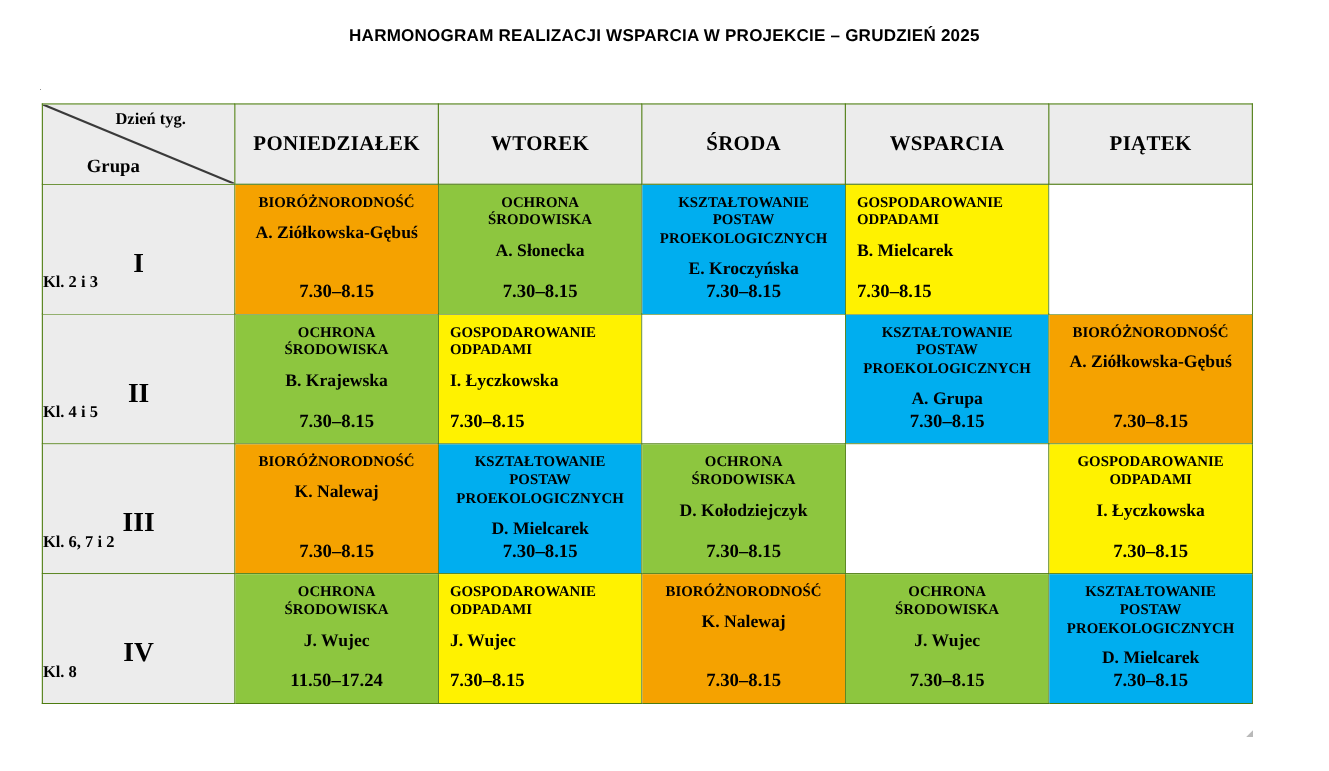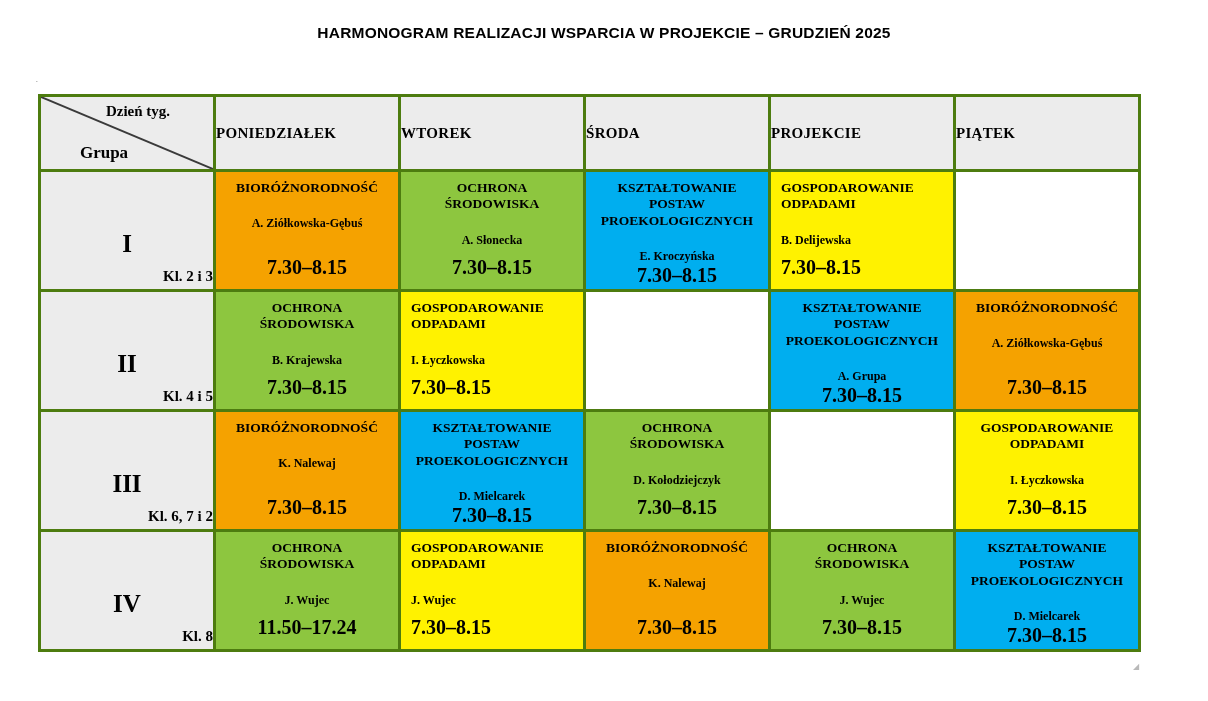--- a/index.html
+++ b/index.html
@@ -39,21 +39,21 @@
   }
   table.schedule {
     position: absolute;
     left: 38px;
     top: 94px;
     border-collapse: collapse;
     table-layout: fixed;
     width: 1100px;
   }
   table.schedule td {
-    border: 3px solid #4d7c0f;
+    border: 1px solid #4d7c0f;
     vertical-align: middle;
     padding: 0;
     font-family: Liberation Serif, serif;
   }
   
   col.c-group { width: 175px; }
   col.c-day   { width: 185px; }
 
   
   .corner-cell {
@@ -86,46 +86,47 @@
     width: 100%;
     text-align: center;
     padding-right: 46px;
     box-sizing: border-box;
     font-weight: bold;
     font-size: 17px;
   }
   .day-head {
     height: 72px;
     background: #ececec;
-    font-weight: bold;
-    font-size: 15px;
+    text-align: center;
+    font-weight: bold;
+    font-size: 19px;
     letter-spacing: 0.3px;
   }
 
   
   .group-cell {
     background: #ececec;
     text-align: center;
     position: relative;
     height: 117px;
   }
   .group-cell .roman {
     font-weight: bold;
     font-size: 25px;
     line-height: 1;
     margin-top: 26px;
   }
   .group-cell .classes {
     font-weight: bold;
     font-size: 15px;
     position: absolute;
-    bottom: 4px;
+    bottom: 19px;
     left: 0;
     width: 100%;
-    text-align: right;
+    text-align: left;
   }
 
   
   .lesson {
     height: 117px;
     position: relative;
     text-align: center;
     font-weight: bold;
   }
   .lesson .inner {
@@ -136,26 +137,26 @@
     display: flex;
     flex-direction: column;
     justify-content: flex-start;
     border-radius: 22px;
   }
   .lesson .subject {
     font-size: 13.5px;
     line-height: 1.22;
   }
   .lesson .teacher {
-    font-size: 12px;
+    font-size: 16px;
     line-height: 1.2;
-    margin-top: 20px;
+    margin-top: 10px;
   }
   .lesson .time {
-    font-size: 20px;
+    font-size: 17px;
     margin-top: auto;
     margin-bottom: 4px;
   }
   .lesson.align-left .inner { text-align: left; padding-left: 10px; }
   .lesson.align-left .subject,
   .lesson.align-left .teacher,
   .lesson.align-left .time { text-align: left; }
 
   .scroll-tick {
     position: absolute;
@@ -192,21 +193,21 @@
               <svg viewBox="0 0 175 72" preserveAspectRatio="none">
                 <line x1="0" y1="0" x2="175" y2="72" stroke="#3a3a3a" stroke-width="2"></line>
               </svg>
             </span>
             <span class="lbl-day">Dzień tyg.</span>
             <span class="lbl-group">Grupa</span>
           </td>
           <td class="day-head">PONIEDZIAŁEK</td>
           <td class="day-head">WTOREK</td>
           <td class="day-head">ŚRODA</td>
-          <td class="day-head">PROJEKCIE</td>
+          <td class="day-head">WSPARCIA</td>
           <td class="day-head">PIĄTEK</td>
         </tr>
         <tr>
           <td class="group-cell">
             <div class="roman">I</div>
             <div class="classes">Kl. 2 i 3</div>
           </td>
           <td class="lesson" style="background: rgb(245, 162, 0);">
             <div class="inner">
               <div class="subject">BIORÓŻNORODNOŚĆ</div>
@@ -224,21 +225,21 @@
           <td class="lesson" style="background: rgb(0, 174, 239);">
             <div class="inner">
               <div class="subject">KSZTAŁTOWANIE<br>POSTAW<br>PROEKOLOGICZNYCH</div>
               <div class="teacher">E. Kroczyńska</div>
               <div class="time">7.30–8.15</div>
             </div>
           </td>
           <td class="lesson align-left" style="background: rgb(255, 242, 0);">
             <div class="inner">
               <div class="subject">GOSPODAROWANIE<br>ODPADAMI</div>
-              <div class="teacher">B. Delijewska</div>
+              <div class="teacher">B. Mielcarek</div>
               <div class="time">7.30–8.15</div>
             </div>
           </td>
           <td class="lesson empty" style="background: rgb(255, 255, 255);"></td>
         </tr>
         <tr>
           <td class="group-cell">
             <div class="roman">II</div>
             <div class="classes">Kl. 4 i 5</div>
           </td>

